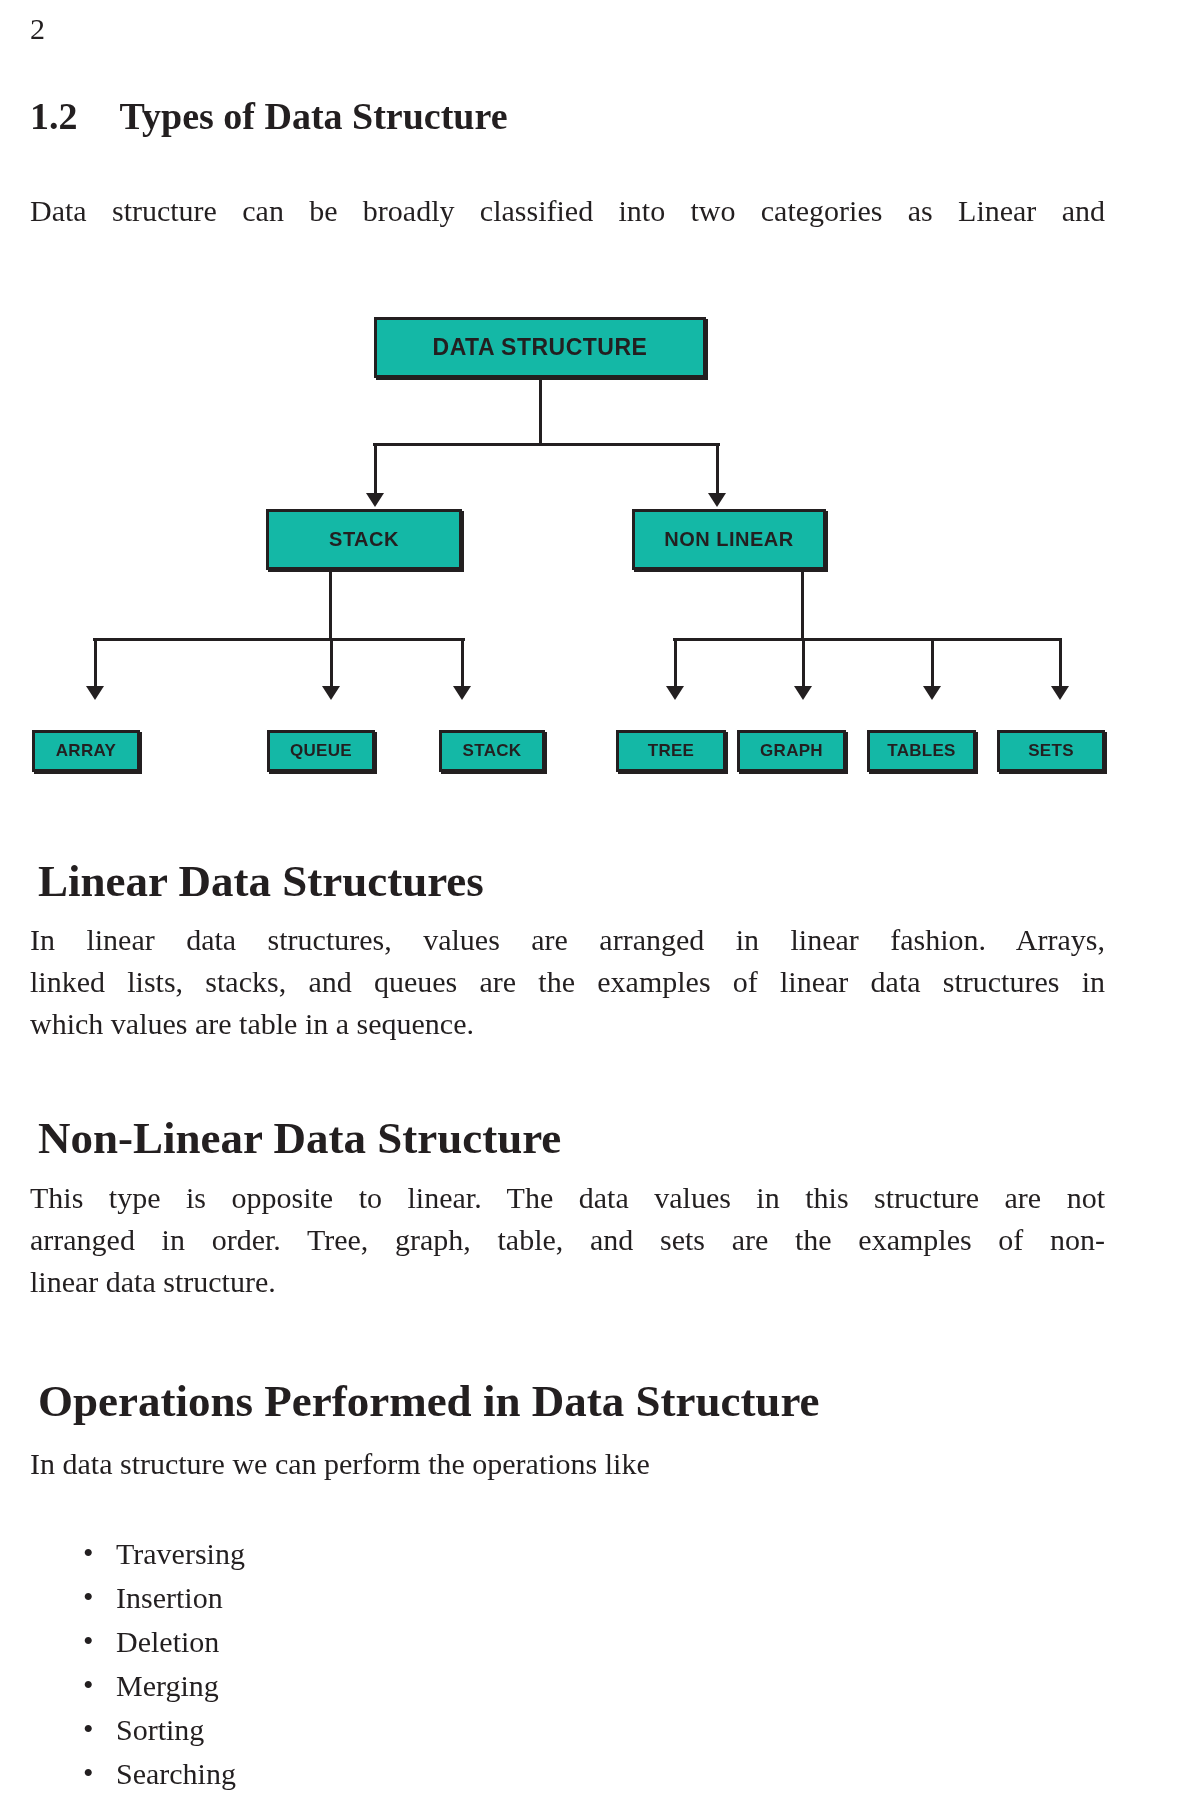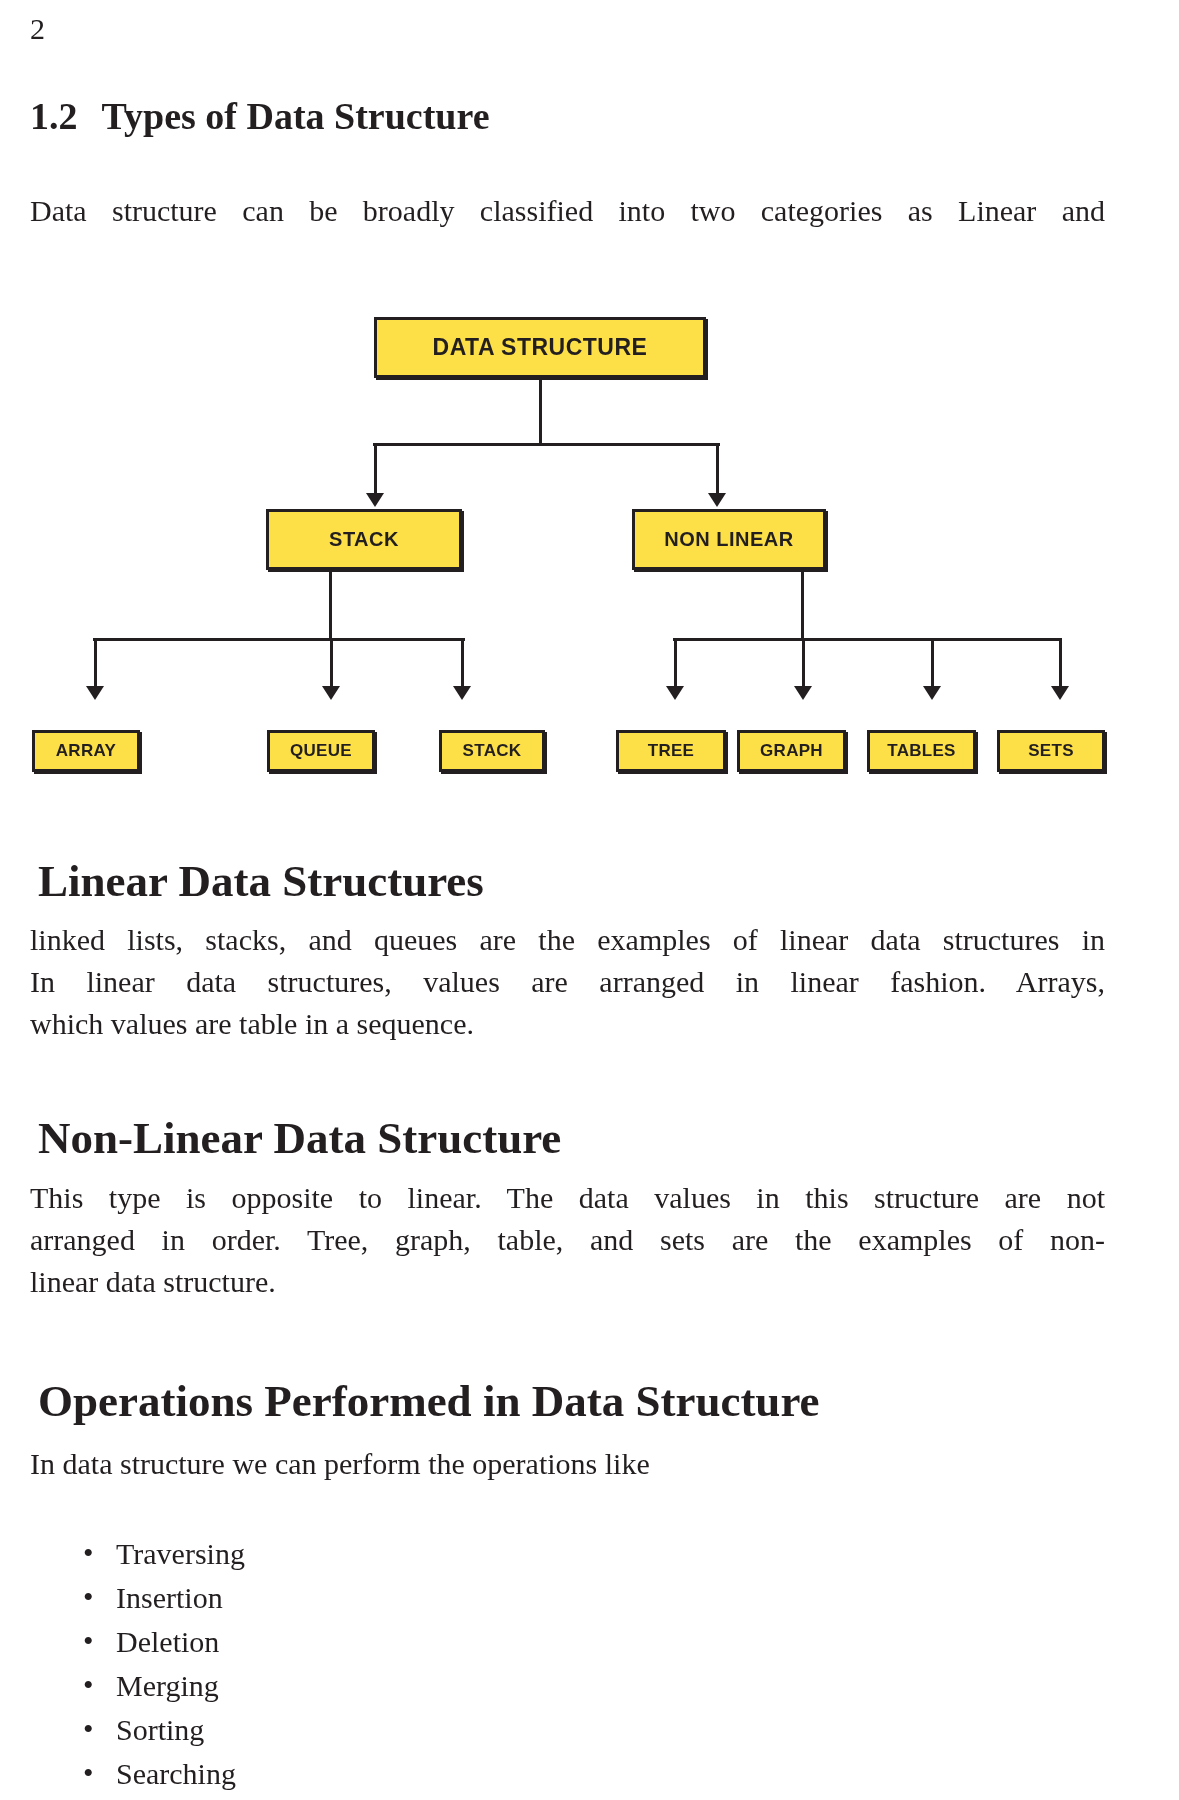--- a/index.html
+++ b/index.html
@@ -12,35 +12,35 @@
     overflow:hidden;
   }
   .abs { position:absolute; }
 
   
   .running-head { left:30px; top:12px; display:flex; gap:40px; align-items:baseline; }
   .pagenum  { font-size:30px; }
   .runtitle { font-size:28.5px; font-variant:small-caps; letter-spacing:1px; }
 
   
-  .sec-head { left:30px; top:94px; display:flex; gap:24px; font-size:38px; font-weight:bold; margin:0; }
+  .sec-head { left:30px; top:94px; display:flex; gap:42px; font-size:38px; font-weight:bold; margin:0; }
 
   
   .para  { left:30px; width:1075px; font-size:30px; line-height:42px; }
   .jline { text-align:justify; text-align-last:justify; text-justify:inter-word; }
   .jlast { text-align:left; }
 
   
   .sub-head { left:30px; font-size:45px; font-weight:bold; margin:8px; line-height:41px; }
 
   
   .diagram { left:0; top:317px; width:1179px; height:426px;
              font-family:"Liberation Sans", sans-serif; font-weight:bold; }
   .dbox { position:absolute; box-sizing:border-box;
-          border:3px solid #231f20; background:#fde047;
+          border:3px solid #231f20; background:#14b8a6;
           box-shadow:2px 2px 0 #231f20;
           display:flex; align-items:center; justify-content:center;
           white-space:nowrap; }
   .dbox.root { font-size:23px; letter-spacing:0.5px; }
   .dbox.l2   { font-size:20px; letter-spacing:0.5px; }
   .dbox.leaf { font-size:17px; letter-spacing:0.3px;margin-top:30px; }
   .vline, .hline { position:absolute; background:#231f20; }
   .vline { width:3px; }
   .hline { height:3px; }
   .ahead { position:absolute; width:0; height:0;
@@ -129,22 +129,22 @@
     <div class="dbox leaf" style="left:867px;top:383px;width:109px;height:42px">
       <span>TABLES</span>
     </div>
     <div class="dbox leaf" style="left:997px;top:383px;width:108px;height:42px">
       <span>SETS</span>
     </div>
   </div>
 
   <h2 class="abs sub-head" style="top:853px">Linear Data Structures</h2>
   <div class="abs para" style="top:919px">
+    <div class="jline">In linear data structures, values are arranged in linear fashion. Arrays,</div>
     <div class="jline">linked lists, stacks, and queues are the examples of linear data structures in</div>
-    <div class="jline">In linear data structures, values are arranged in linear fashion. Arrays,</div>
     <div class="jlast">which values are table in a sequence.</div>
   </div>
 
   <h2 class="abs sub-head" style="top:1110px">Non-Linear Data Structure</h2>
   <div class="abs para" style="top:1177px">
     <div class="jline">This type is opposite to linear. The data values in this structure are not</div>
     <div class="jline">arranged in order. Tree, graph, table, and sets are the examples of non-</div>
     <div class="jlast">linear data structure.</div>
   </div>
 

